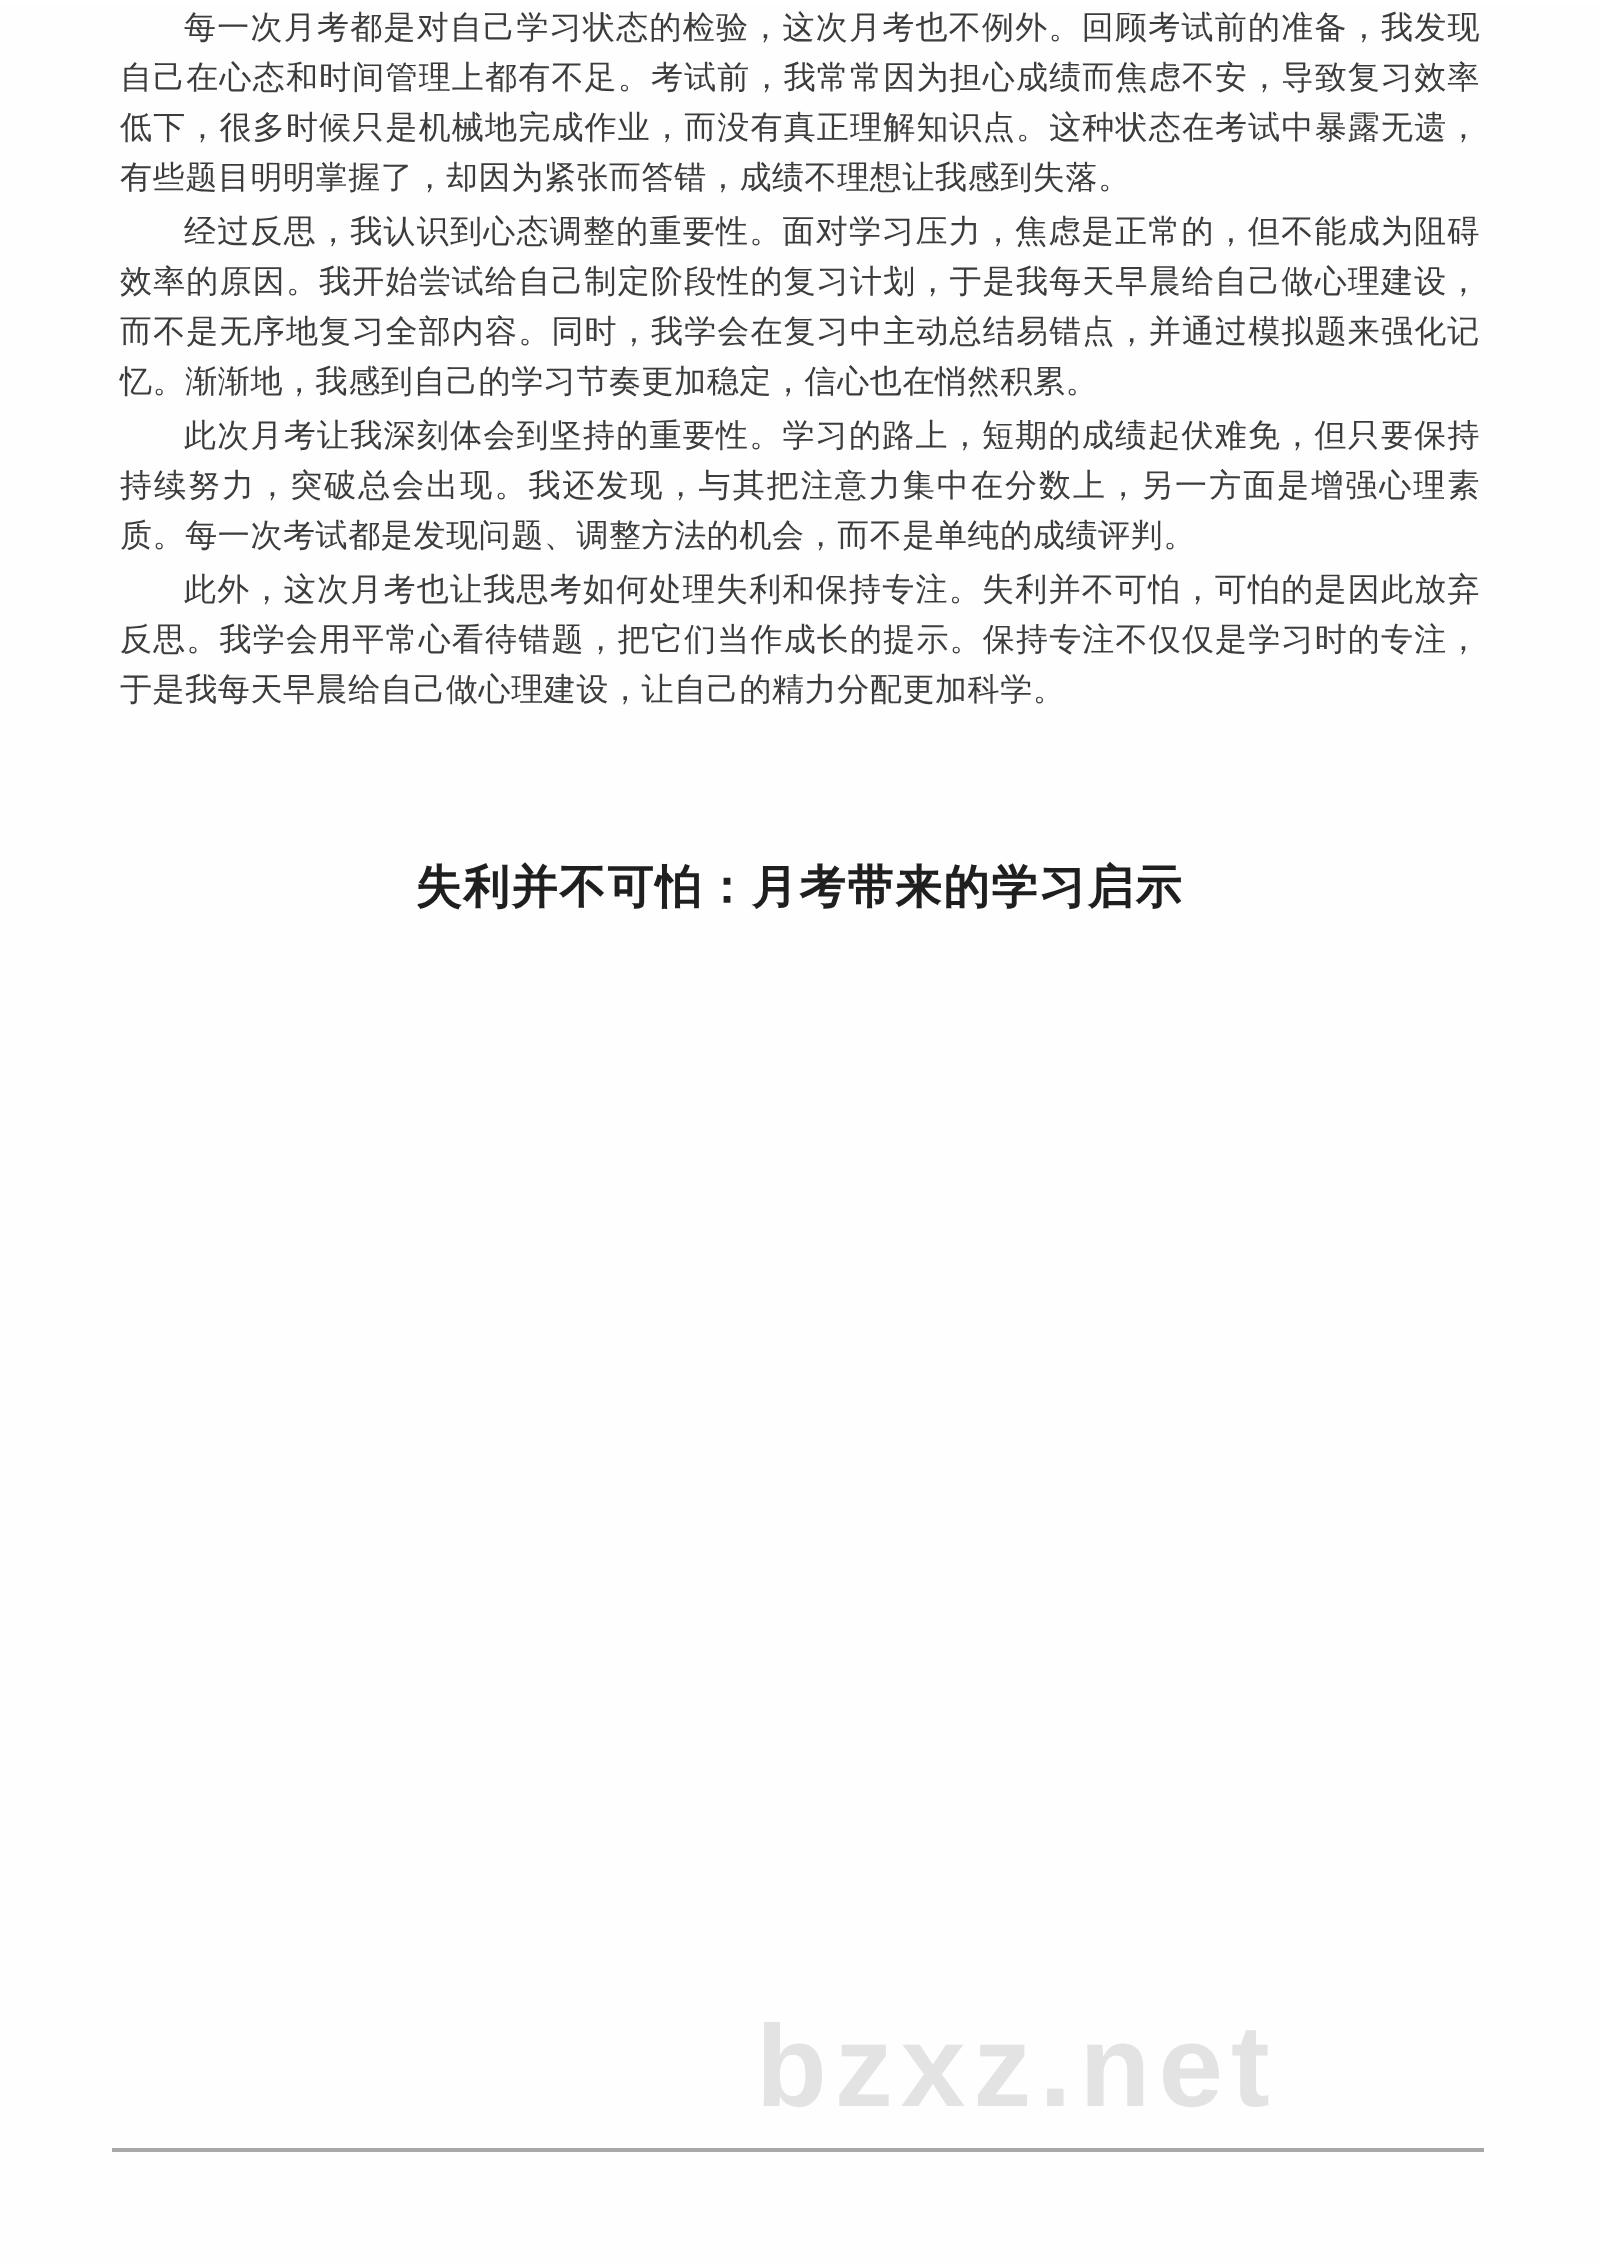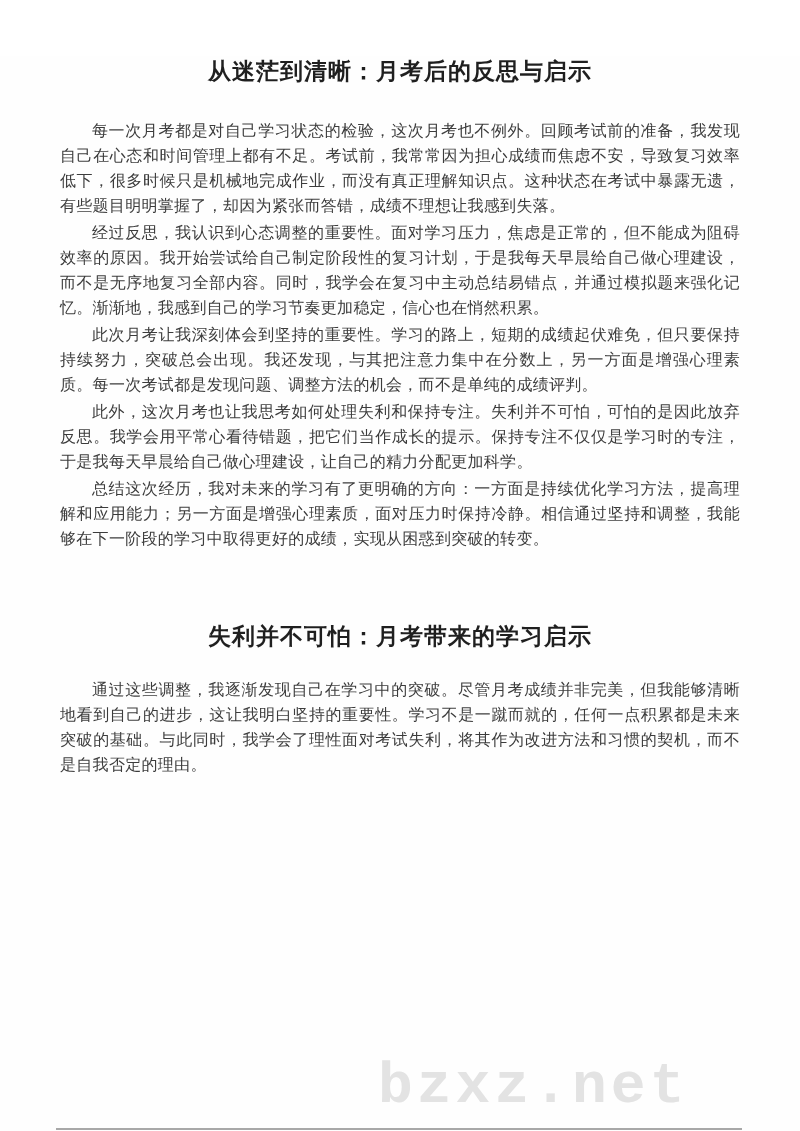--- a/index.html
+++ b/index.html
@@ -18,21 +18,21 @@
     position: relative;
     width: 800px;
     height: 1131px;
     background: #fefefe;
   }
   .watermark {
     position: absolute;
     left: 378px;
     top: 998px;
     z-index: 0;
-    font-family: Liberation Mono, monospace;
+    font-family: Liberation Sans, sans-serif;
     font-weight: 800;
     font-size: 58px;
     letter-spacing: 4px;
     color: #e3e3e3;
     user-select: none;
     white-space: nowrap;
   }
   .content {
     position: relative;
     z-index: 1;
@@ -73,34 +73,31 @@
 </head>
 <body>
 
 <div class="page">
 
   <div class="watermark">bzxz.net</div>
 
   <div class="content">
 
     <section class="essay essay-1">
-      <h1 class="essay-title">从迷茫到清晰：月考后的反思与启示</h1>
       <div class="essay-body">
           <p>每一次月考都是对自己学习状态的检验，这次月考也不例外。回顾考试前的准备，我发现自己在心态和时间管理上都有不足。考试前，我常常因为担心成绩而焦虑不安，导致复习效率低下，很多时候只是机械地完成作业，而没有真正理解知识点。这种状态在考试中暴露无遗，有些题目明明掌握了，却因为紧张而答错，成绩不理想让我感到失落。</p>
           <p>经过反思，我认识到心态调整的重要性。面对学习压力，焦虑是正常的，但不能成为阻碍效率的原因。我开始尝试给自己制定阶段性的复习计划，于是我每天早晨给自己做心理建设，而不是无序地复习全部内容。同时，我学会在复习中主动总结易错点，并通过模拟题来强化记忆。渐渐地，我感到自己的学习节奏更加稳定，信心也在悄然积累。</p>
           <p>此次月考让我深刻体会到坚持的重要性。学习的路上，短期的成绩起伏难免，但只要保持持续努力，突破总会出现。我还发现，与其把注意力集中在分数上，另一方面是增强心理素质。每一次考试都是发现问题、调整方法的机会，而不是单纯的成绩评判。</p>
           <p>此外，这次月考也让我思考如何处理失利和保持专注。失利并不可怕，可怕的是因此放弃反思。我学会用平常心看待错题，把它们当作成长的提示。保持专注不仅仅是学习时的专注，于是我每天早晨给自己做心理建设，让自己的精力分配更加科学。</p>
-          <p>总结这次经历，我对未来的学习有了更明确的方向：一方面是持续优化学习方法，提高理解和应用能力；另一方面是增强心理素质，面对压力时保持冷静。相信通过坚持和调整，我能够在下一阶段的学习中取得更好的成绩，实现从困惑到突破的转变。</p>
         </div>
     </section>
 
     <section class="essay essay-2">
       <h1 class="essay-title">失利并不可怕：月考带来的学习启示</h1>
       <div class="essay-body">
-          <p>通过这些调整，我逐渐发现自己在学习中的突破。尽管月考成绩并非完美，但我能够清晰地看到自己的进步，这让我明白坚持的重要性。学习不是一蹴而就的，任何一点积累都是未来突破的基础。与此同时，我学会了理性面对考试失利，将其作为改进方法和习惯的契机，而不是自我否定的理由。</p>
         </div>
     </section>
 
   </div>
 
   <div class="footer-rule"></div>
 
 </div>
 
 </body></html>

